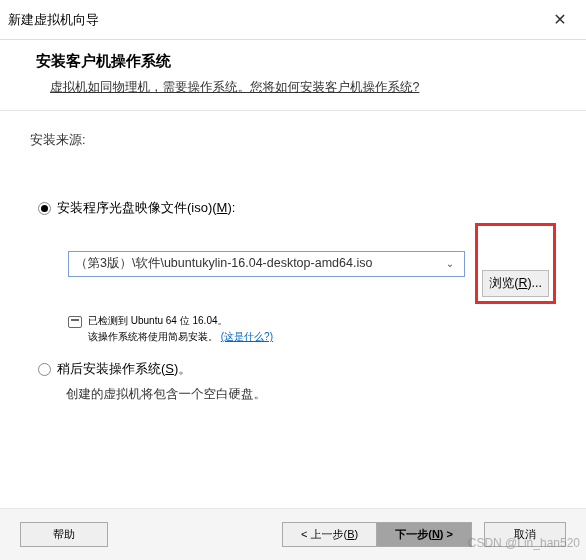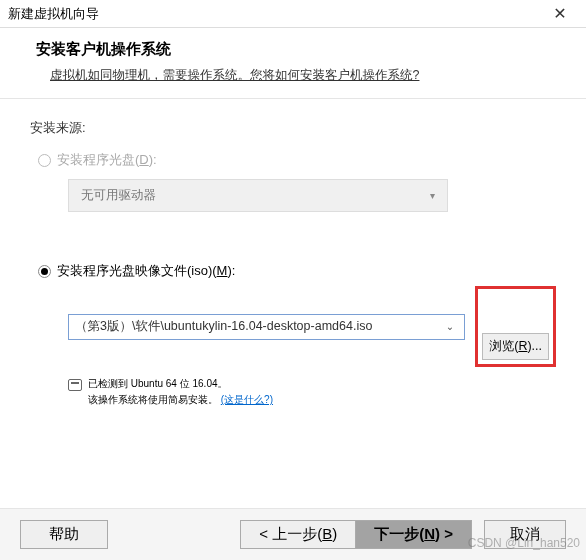--- a/index.html
+++ b/index.html
@@ -1,17 +1,17 @@
 <!DOCTYPE html>
 <html><head>
 <meta charset="utf-8">
 <style>
 * { box-sizing: border-box; font-family: "Microsoft YaHei", "SimSun", sans-serif; }
 body { margin: 0; background: #fff; width: 586px; height: 560px; overflow: hidden; position: relative; }
-.titlebar { height: 28px; border-bottom: 1px solid #ddd; display: flex; align-items: center; padding: 0 8px; font-size: 13px; }
+.titlebar { height: 40px; border-bottom: 1px solid #ddd; display: flex; align-items: center; padding: 0 8px; font-size: 13px; }
 .titlebar .spacer { flex: 1; }
 .close { width: 36px; text-align: center; font-size: 16px; color: #333; cursor: pointer; }
 .header { padding: 12px 30px 14px 30px; border-bottom: 1px solid #e5e5e5; }
 .header .title { font-weight: bold; font-size: 15px; margin: 0 0 8px 6px; }
 .header .subtitle { font-size: 12.5px; color: #333; margin-left: 20px; text-decoration: underline; }
 .content { padding: 20px 30px 10px 30px; font-size: 13px; }
 .section-label { margin-bottom: 14px; color: #333; }
 .opt { margin: 6px 0 6px 8px; }
 .radio-row { display: flex; align-items: center; gap: 6px; }
 .radio { width: 13px; height: 13px; border: 1px solid #888; border-radius: 50%; display: inline-flex; align-items: center; justify-content: center; }
@@ -27,21 +27,21 @@
 .browse-btn { background: #efefef; border: 1px solid #bbb; padding: 4px 6px; font-size: 12.5px; cursor: pointer; margin-top: 40px; }
 .info-block { margin: 10px 0 4px 30px; font-size: 10px; }
 .info-row1 { display: flex; align-items: flex-start; gap: 6px; }
 .info-icon { width: 14px; height: 12px; border: 1.5px solid #666; border-radius: 2px; margin-top: 2px; position: relative; }
 .info-icon::after { content: ""; position: absolute; left: 2px; right: 2px; top: 2px; height: 1.5px; background: #666; }
 .info-row2 { margin-left: 20px; margin-top: 2px; }
 .link { color: #0066cc; text-decoration: underline; cursor: pointer; }
 .sub-note { margin: 8px 0 0 28px; font-size: 12.5px; color: #333; }
 .footer { position: absolute; left: 0; right: 0; bottom: 0; height: 52px; border-top: 1px solid #e5e5e5; background: #f5f5f5; display: flex; align-items: center; padding: 0 20px; gap: 0; }
 .footer .gap { flex: 1; }
-.fbtn { background: #efefef; border: 1px solid #aaa; padding: 4px 18px; font-size: 15px; cursor: pointer; min-width: 86px; text-align: center; }
+.fbtn { background: #efefef; border: 1px solid #aaa; padding: 4px 18px; font-size: 11px; cursor: pointer; min-width: 86px; text-align: center; }
 .fbtn.help { min-width: 88px; }
 .fbtn.back { border-right: none; }
 .fbtn.next { background: #a3a3a3; font-weight: bold; }
 .fbtn.cancel { margin-left: 12px; min-width: 82px; }
 .opt-iso { margin-top: 50px; }
 .u { text-decoration: underline; }
 .watermark { position: absolute; right: 6px; bottom: 10px; font-size: 12px; color: rgba(120,120,120,.55); }
 </style>
 </head>
 <body>
@@ -53,30 +53,20 @@
 </div>
 
 <div class="header">
   <div class="title">安装客户机操作系统</div>
   <div class="subtitle">虚拟机如同物理机，需要操作系统。您将如何安装客户机操作系统?</div>
 </div>
 
 <div class="content">
   <div class="section-label">安装来源:</div>
 
-  <div class="opt disabled">
-    <div class="radio-row">
-      <span class="radio disabled"></span>
-      <span><span>安装程序光盘(</span><span class="u">D</span><span>):</span></span>
-    </div>
-    <div class="dd">
-      <span>无可用驱动器</span>
-      <span class="chev">▾</span>
-    </div>
-  </div>
 
   <div class="opt opt-iso">
     <div class="radio-row">
       <span class="radio">
           <span class="dot"></span>
         </span>
       <span><span>安装程序光盘映像文件(iso)(</span><span class="u">M</span><span>):</span></span>
     </div>
     <div class="iso-row">
       <div class="iso-input">
@@ -92,20 +82,27 @@
         <span class="info-icon"></span>
         <span>已检测到 Ubuntu 64 位 16.04。</span>
       </div>
       <div class="info-row2">
         <span>该操作系统将使用简易安装。</span>
         <span class="link">(这是什么?)</span>
       </div>
     </div>
   </div>
 
+  <div class="opt" style="margin-top:16px">
+    <div class="radio-row">
+      <span class="radio"></span>
+      <span><span>稍后安装操作系统(</span><span class="u">S</span><span>)。</span></span>
+    </div>
+    <div class="sub-note">创建的虚拟机将包含一个空白硬盘。</div>
+  </div>
 </div>
 
 <div class="footer">
   <div class="fbtn help">帮助</div>
   <div class="gap"></div>
   <div class="fbtn back"><span>&lt; 上一步(</span><span class="u">B</span><span>)</span></div>
   <div class="fbtn next"><span>下一步(</span><span class="u">N</span><span>) &gt;</span></div>
   <div class="fbtn cancel">取消</div>
 </div>
 

